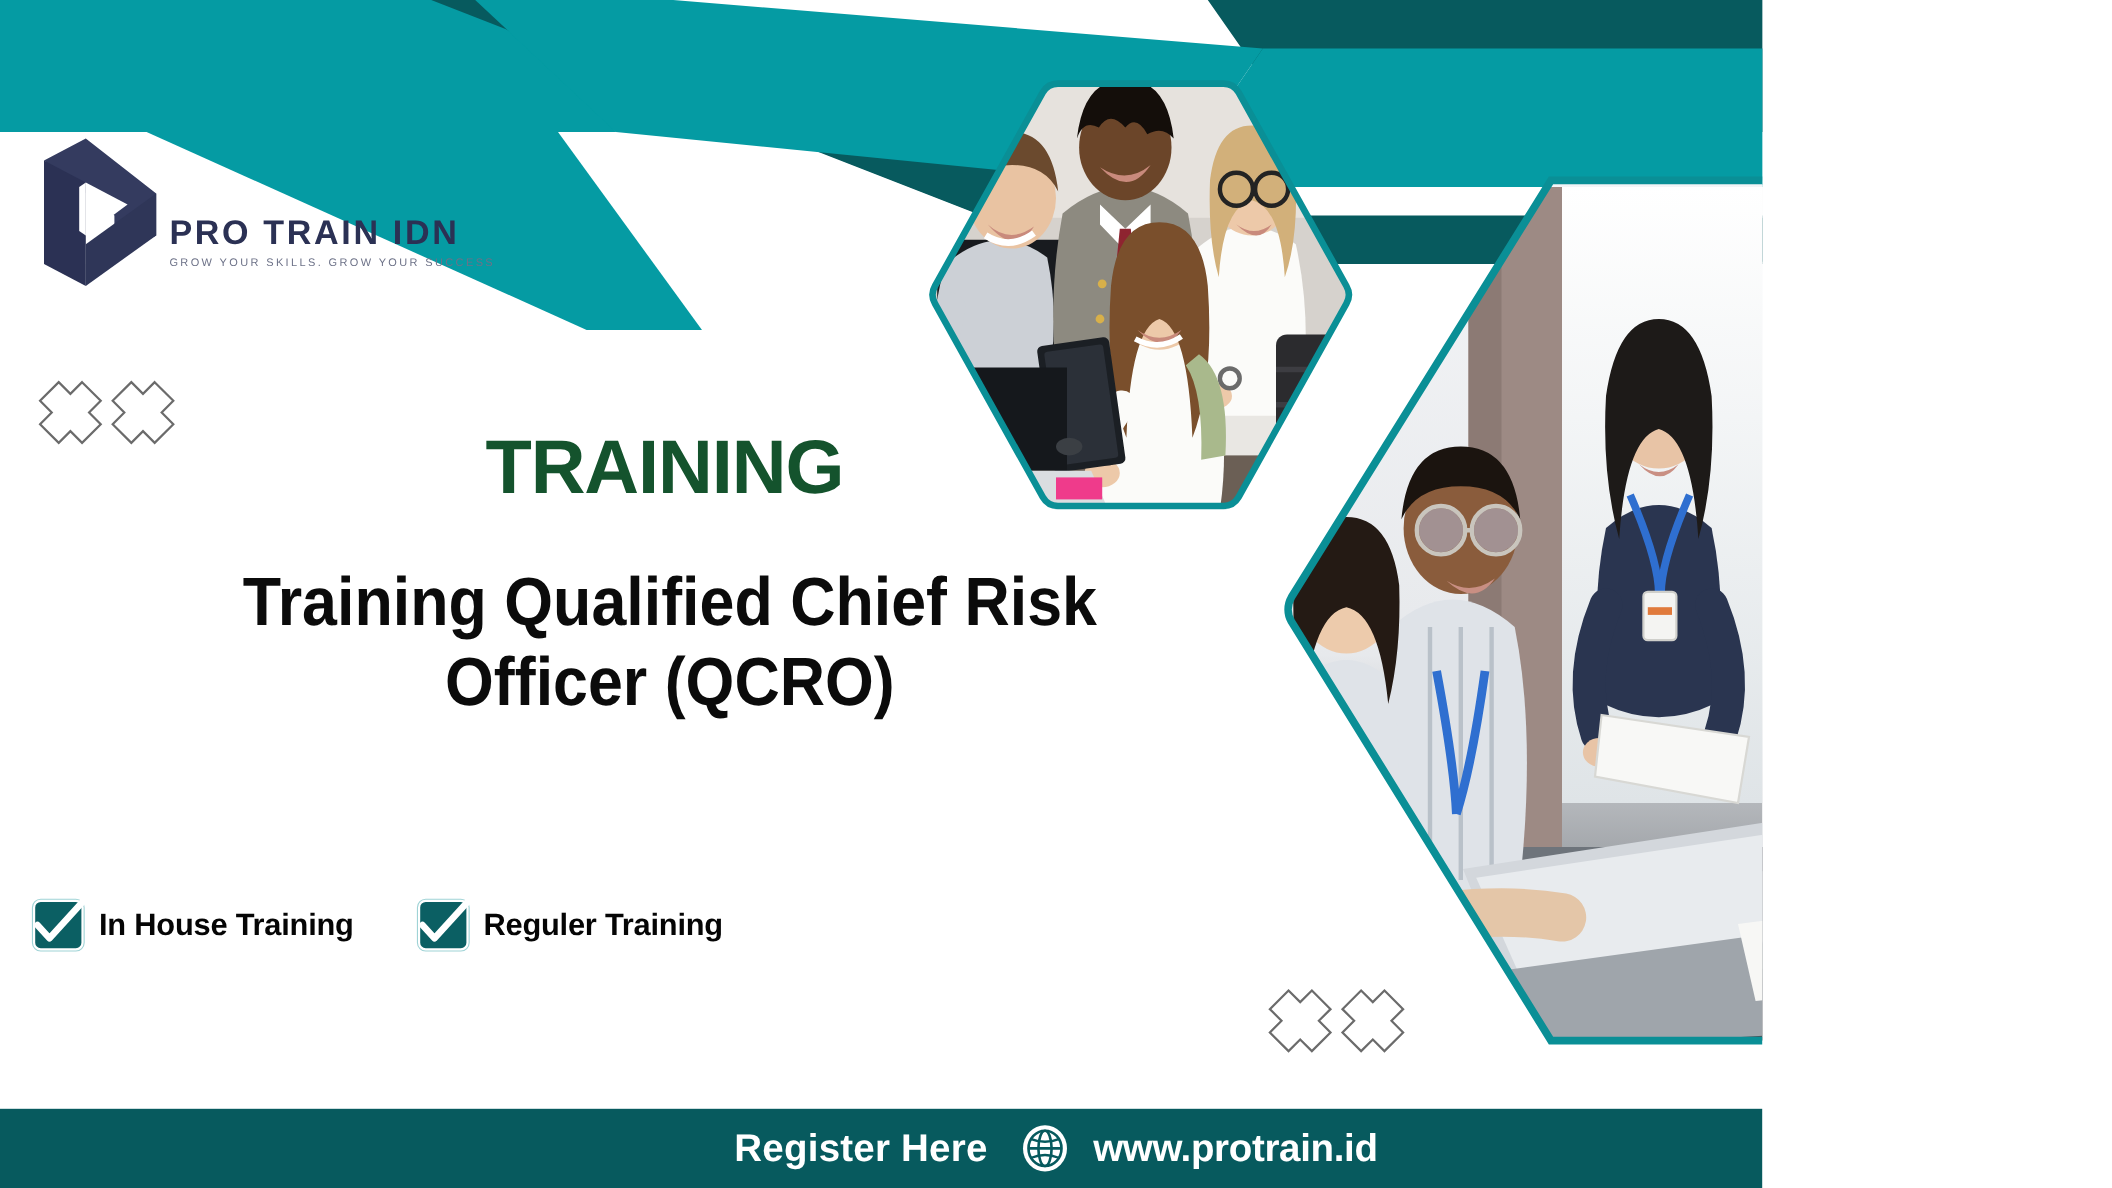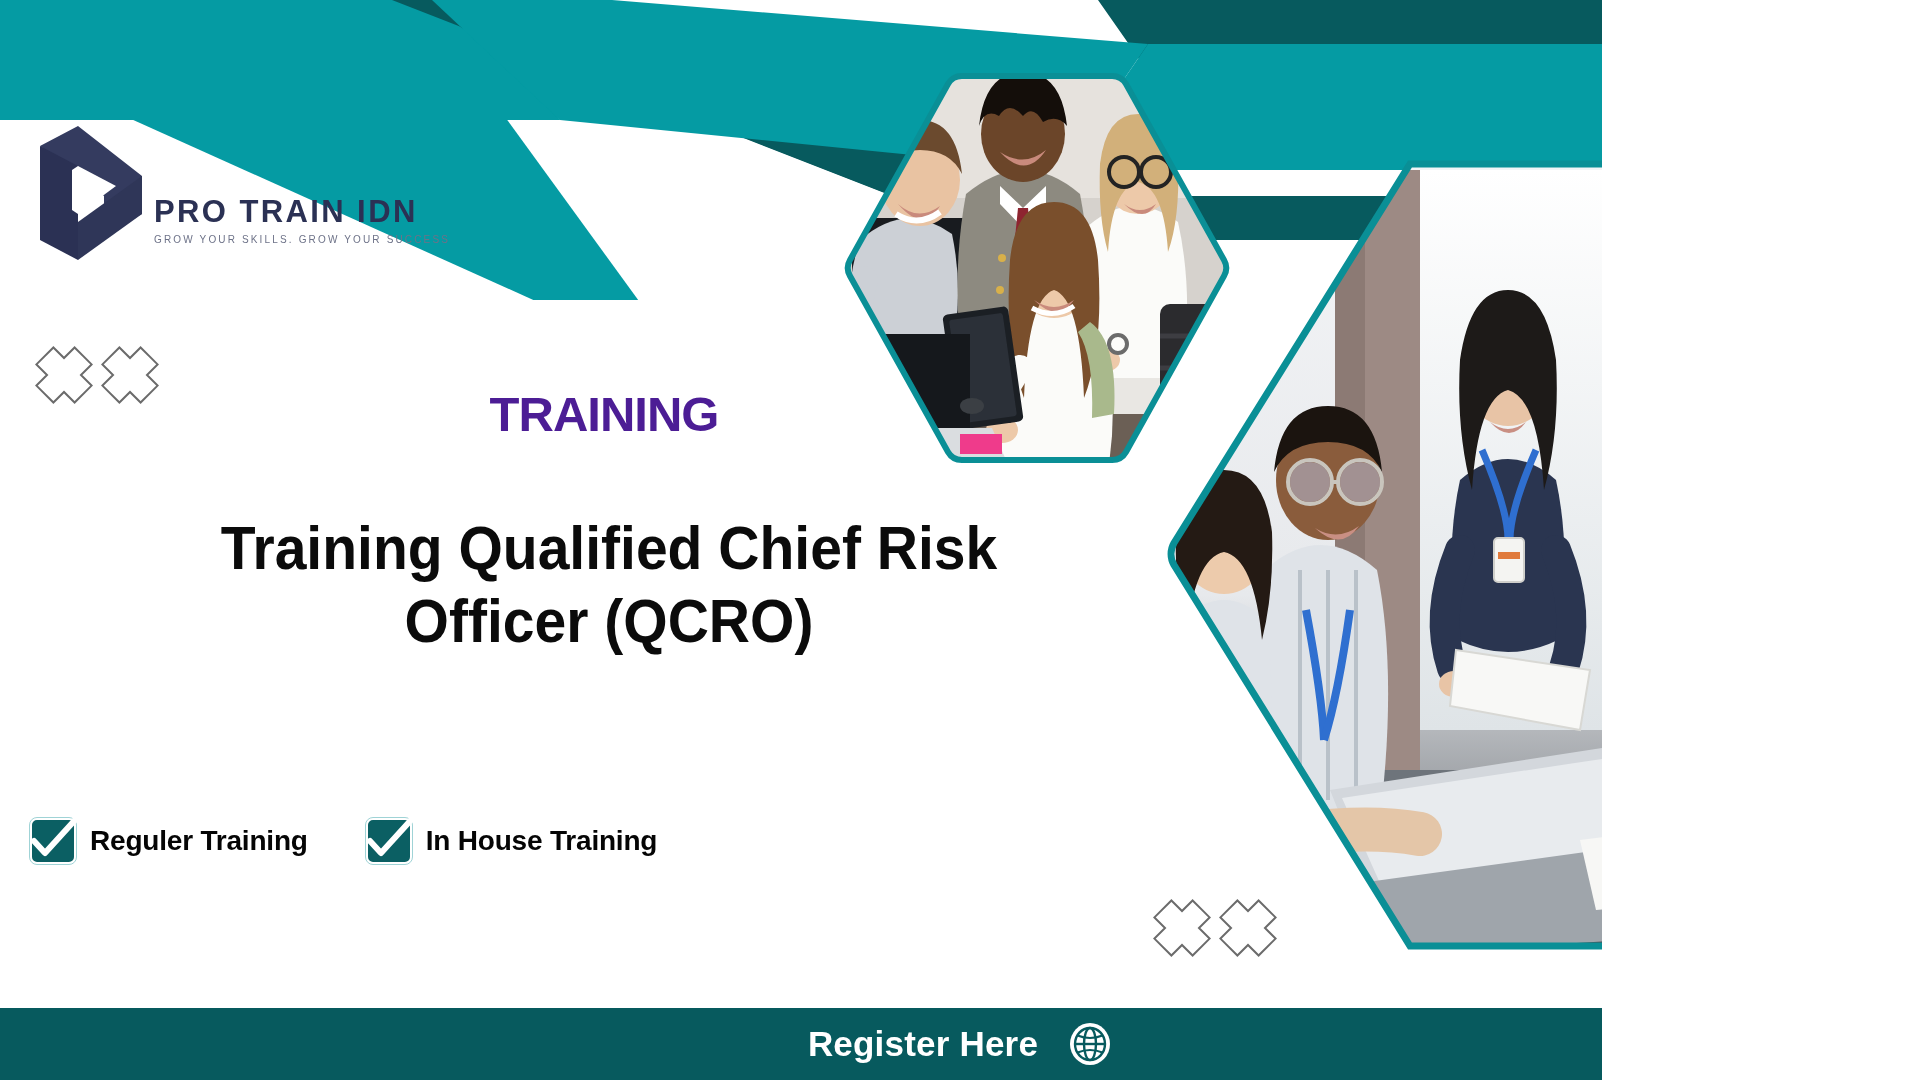--- a/index.html
+++ b/index.html
@@ -56,23 +56,23 @@
   .xdeco svg { display:block; }
 
   
   .kicker {
     position:absolute;
     left:0; top:390px;
     width:1208px;
     text-align:center;
     font-family:"Liberation Sans", sans-serif;
     font-weight:bold;
-    font-size:49px;
+    font-size:69px;
     letter-spacing:-1px;
-    color:#4c1d95;
+    color:#14532d;
     line-height:1;
   }
   .title {
     position:absolute;
     left:80px; top:512px;
     width:1058px;
     text-align:center;
     font-family:"Liberation Sans", sans-serif;
     font-weight:bold;
     font-size:62px;
@@ -229,30 +229,30 @@
 
   <div class="check-row">
 
 
     <div class="check-item">
       <span class="cbox">
         <svg width="56" height="46" viewBox="0 0 56 46">
           <path d="M9 23 L20 35 L50 2" fill="none" stroke="#ffffff" stroke-width="6" stroke-linecap="round" stroke-linejoin="round"></path>
         </svg>
       </span>
-      <span class="clabel">Reguler Training</span>
+      <span class="clabel">In House Training</span>
     </div>
 
     <div class="check-item">
       <span class="cbox">
         <svg width="56" height="46" viewBox="0 0 56 46">
           <path d="M9 23 L20 35 L50 2" fill="none" stroke="#ffffff" stroke-width="6" stroke-linecap="round" stroke-linejoin="round"></path>
         </svg>
       </span>
-      <span class="clabel">In House Training</span>
+      <span class="clabel">Reguler Training</span>
     </div>
 
   </div>
 
   <div class="hex" style="left:1160px; top:150px; width:790px; height:810px;">
     <svg width="790" height="810" viewBox="0 0 790 810">
       <defs>
         <clipPath id="hexClipBig">
           <path d="M250,14 h500 a22,22 0 0 1 20,12 L790,404 L770,784 a22,22 0 0 1 -20,12 h-500 L14,415 a22,22 0 0 1 0,-22 Z"></path>
         </clipPath>
@@ -439,16 +439,17 @@
     <span class="footer-register">Register Here</span>
     <span class="footer-site-group">
       <svg class="globe" viewBox="0 0 44 44">
         <ellipse cx="22" cy="22" rx="20" ry="21" fill="#ffffff"></ellipse>
         <ellipse cx="22" cy="22" rx="15" ry="16" fill="none" stroke="#075a5e" stroke-width="2.4"></ellipse>
         <ellipse cx="22" cy="22" rx="6" ry="16" fill="none" stroke="#075a5e" stroke-width="2.4"></ellipse>
         <line x1="7" y1="22" x2="37" y2="22" stroke="#075a5e" stroke-width="2.4"></line>
         <path d="M9.5 13.5 q12.5 5 25 0" fill="none" stroke="#075a5e" stroke-width="2.2"></path>
         <path d="M9.5 30.5 q12.5 -5 25 0" fill="none" stroke="#075a5e" stroke-width="2.2"></path>
       </svg>
+      <span class="footer-url">www.protrain.id</span>
     </span>
   </div>
 
 </div>
 
 </body></html>

